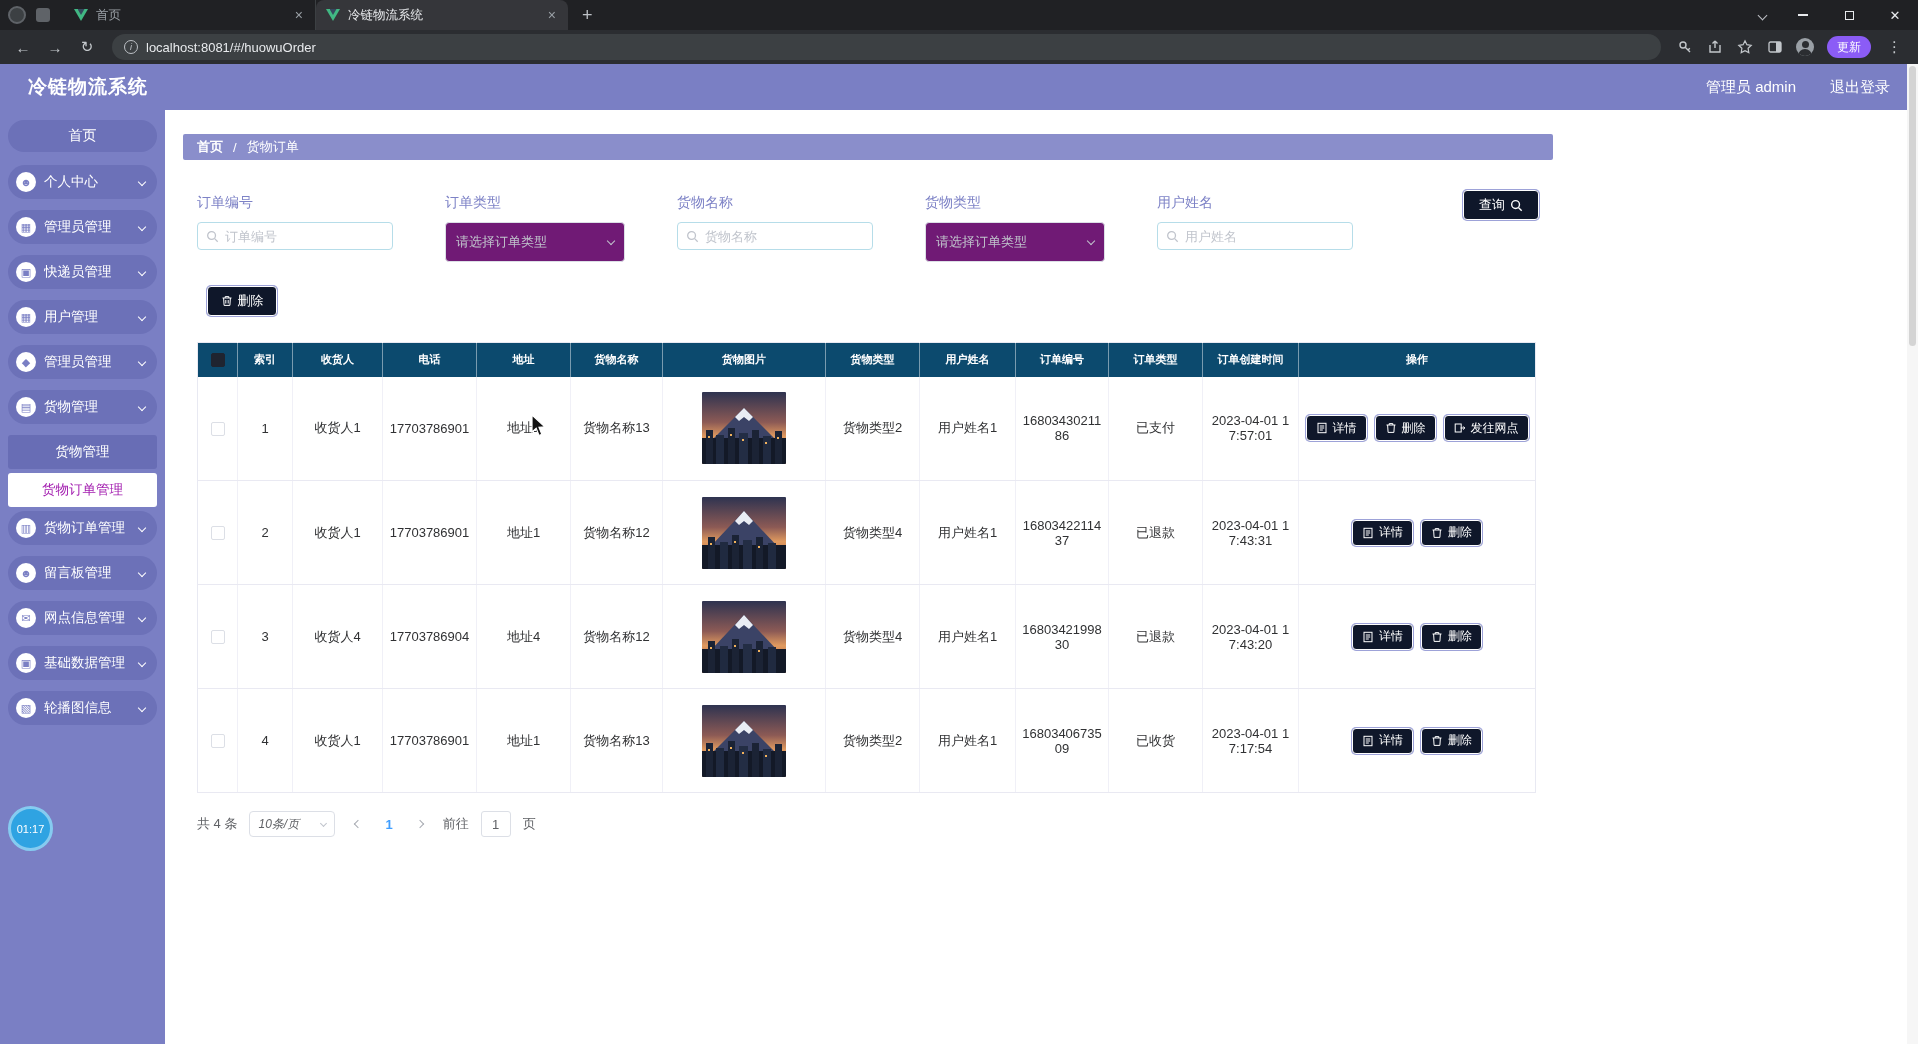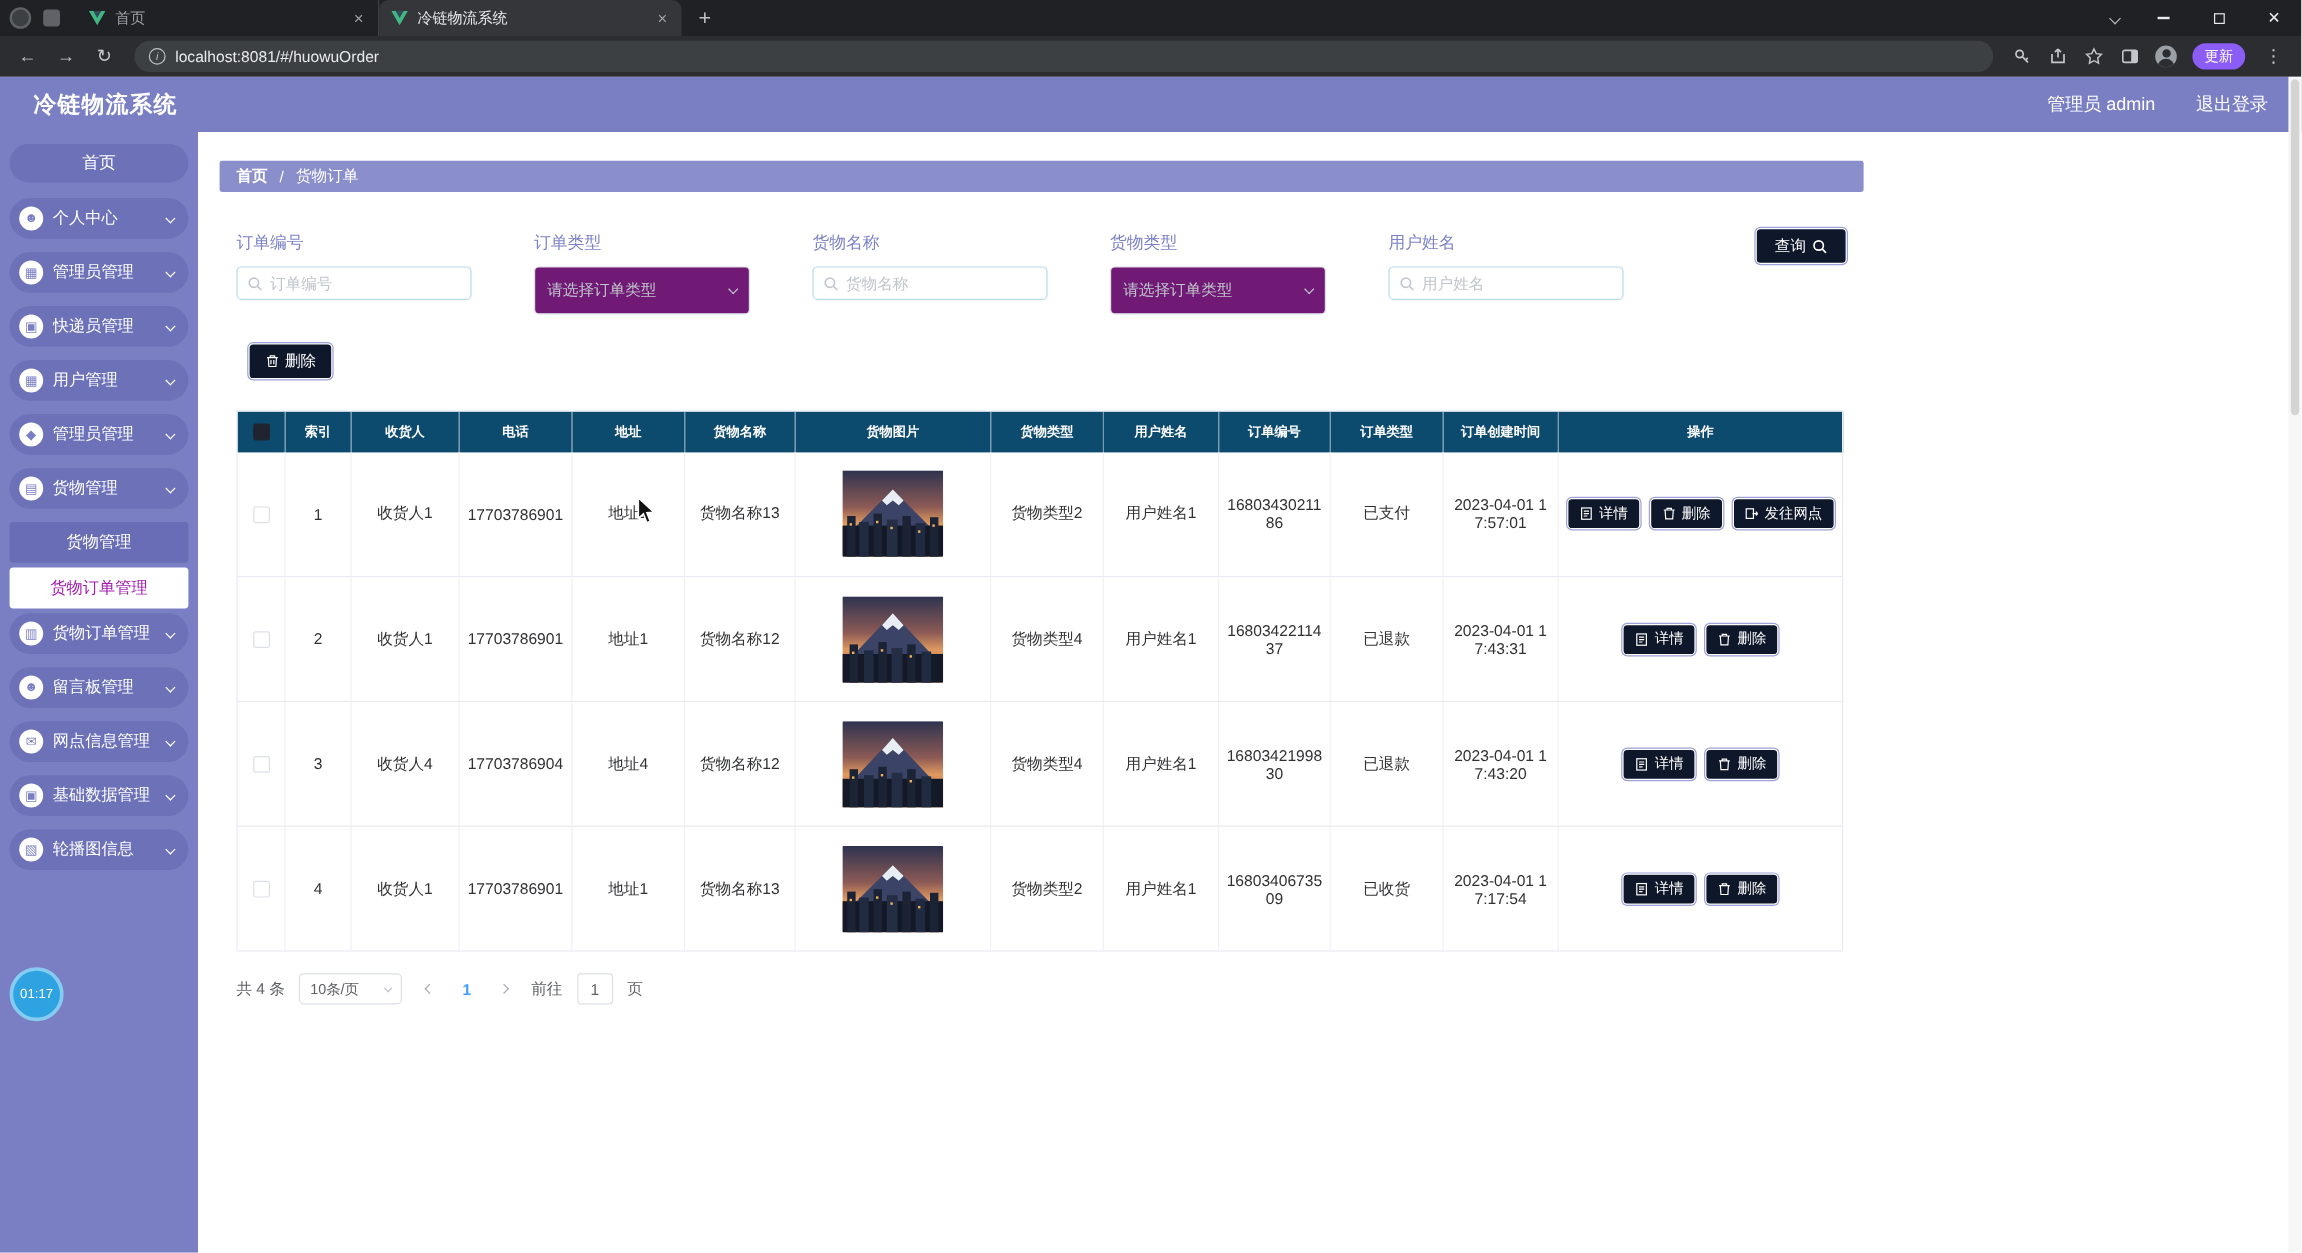--- a/index.html
+++ b/index.html
@@ -83,21 +83,21 @@
   table.data td:last-child { border-right:none; }
   .checkbox { width:14px; height:14px; border:1px solid #dcdfe6; border-radius:2px; background:#fff; display:inline-block; vertical-align:middle; }
   .checkbox.all { background:#1f2430; border-color:#1f2430; position:relative; }
   .goods-img { width:84px; height:72px; display:block; margin:0 auto; border-radius:1px; }
   .actions { display:flex; flex-wrap:wrap; gap:8px; justify-content:center; align-items:center; }
   .row-btn { height:26px; padding:0 9px; font-size:12px; }
   .ico-svg { display:block; }
 
   
   .pagination { display:flex; align-items:center; gap:12px; margin:18px 0 16px 14px; color:#606266; font-size:13px; }
-  .page-size { width:86px; height:26px; border:1px solid #dcdfe6; border-radius:4px; display:flex; align-items:center; justify-content:space-between; padding:0 8px; font-size:12px; color:#606266; }
+  .page-size { width:86px; height:26px; border:1px solid #dcdfe6; border-radius:4px; display:flex; align-items:center; justify-content:space-between; padding:0 8px; font-size:12px; color:#606266;font-style:italic; }
   .page-size .chev { border-color:#c0c4cc; width:5px; height:5px; margin-top:-2px; }
   .pg-arrow { width:22px; height:22px; display:flex; align-items:center; justify-content:center; }
   .pg-arrow .chev { border-color:#a8abb2; width:6px; height:6px; }
   .pg-num { color:#409eff; font-weight:bold; padding:0 4px; }
   .goto-input { width:30px; height:26px; border:1px solid #dcdfe6; border-radius:3px; text-align:center; font-size:13px; color:#606266; outline:none; font-family:inherit; }
 
   
   .timer-bubble { position:absolute; left:8px; top:806px; width:45px; height:45px; border-radius:50%; background:#2fa3e2; border:3px solid #86cbf0; color:#fff; font-size:11px; display:flex; align-items:center; justify-content:center; }
   .cursor { position:absolute; left:530px; top:414px; width:18px; height:24px; }
   .scrollbar { position:absolute; right:0; top:64px; width:11px; bottom:0; background:#f6f6f6; }

